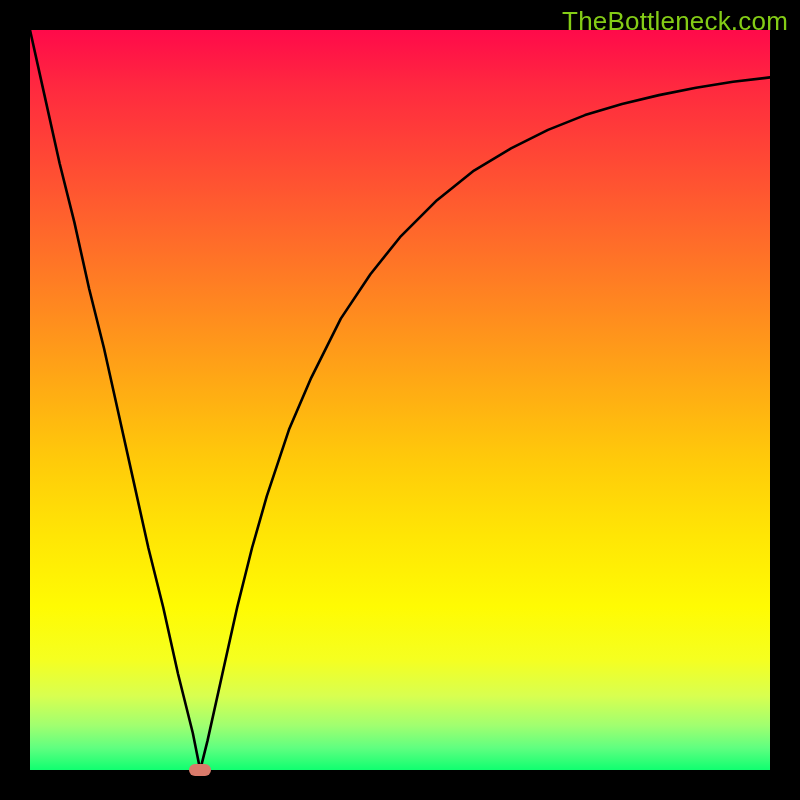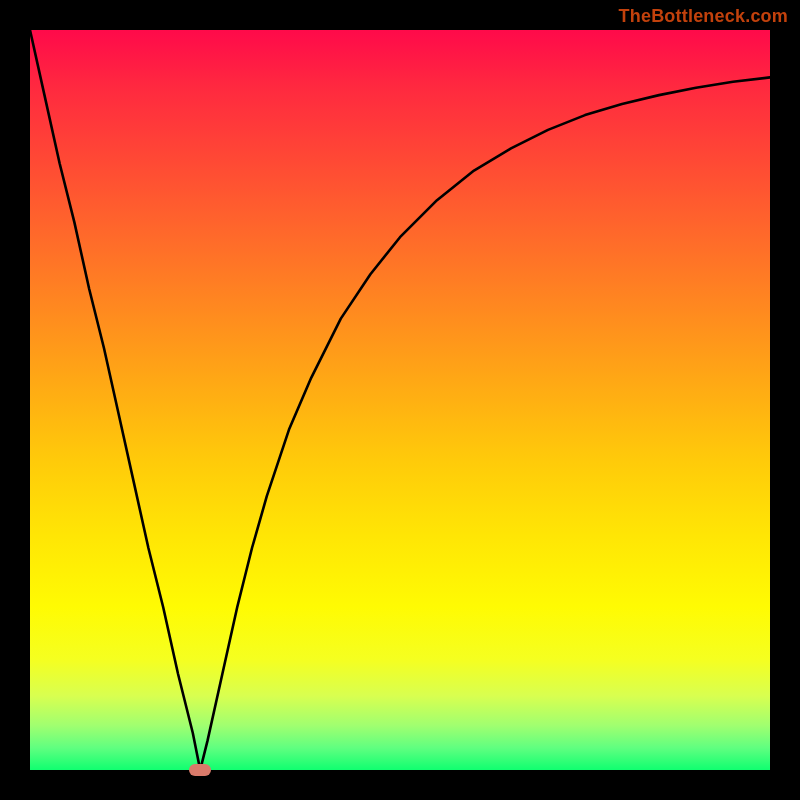--- a/index.html
+++ b/index.html
@@ -47,23 +47,23 @@
     height: 12px;
     background: #d97a6a;
     border-radius: 6px;
     transform: translate(-50%, -50%);
   }
   .watermark {
     position: absolute;
     top: 6px;
     right: 12px;
     font-family: Arial, Helvetica, sans-serif;
-    font-size: 18px;
-    color: #c2410c;
-    font-weight: 700;
+    font-size: 26px;
+    color: #84cc16;
+    font-weight: 400;
     letter-spacing: 0.2px;
   }
 </style>
 </head>
 <body>
 
 <div class="chart-container">
   <div class="watermark">TheBottleneck.com</div>
   <div class="plot-area">
     <svg class="curve-svg" viewBox="0 0 740 740" preserveAspectRatio="none">

